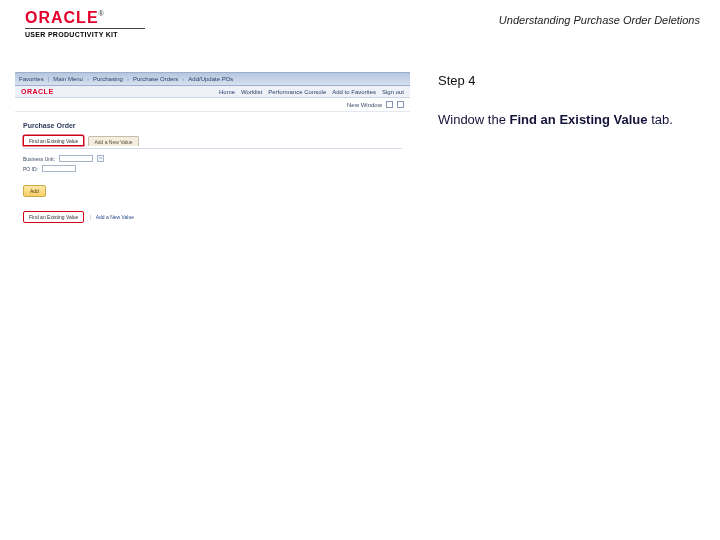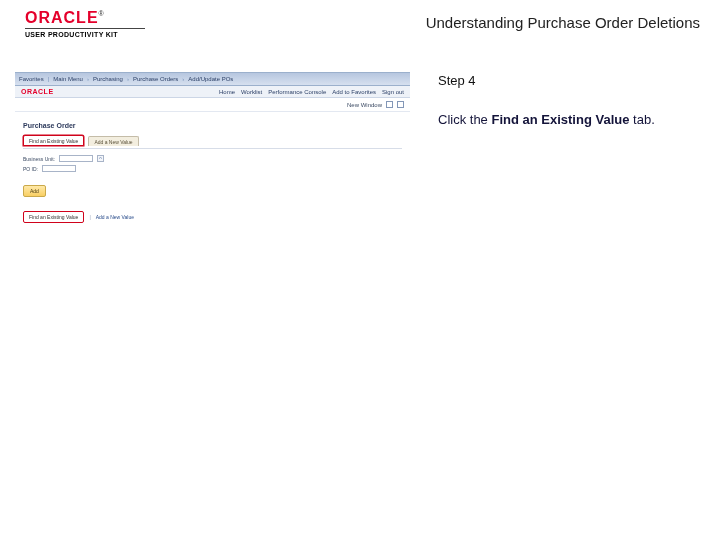--- a/index.html
+++ b/index.html
@@ -34,24 +34,25 @@
     letter-spacing:0.3px;
     color:#000;
     border-top:1px solid #444;
     padding-top:2px;
     margin-top:2px;
     font-weight:bold;
   }
   .tm { font-size:7px; vertical-align:top; color:#333; }
   .page-title {
     margin-left:auto;
-    font-size:15px;
+    font-size:11px;
     color:#222;
     padding-top:4px;
     padding-right:8px;
+    font-style:italic;
   }
 
   .content-row {
     display:flex;
     align-items:flex-start;
     padding:28px 12px 0 15px;
     gap:28px;
   }
 
   
@@ -251,17 +252,17 @@
         <span class="mini-footer-tab">Find an Existing Value</span>
         <span class="mini-pipe">|</span>
         <span class="mini-link">Add a New Value</span>
       </div>
     </div>
   </div>
 
   <div class="instr">
     <div class="step">Step 4</div>
     <div class="body">
-      <span>Click the </span><b>Find an Existing Value</b><span> tab.</span>
+      <span>Window the </span><b>Find an Existing Value</b><span> tab.</span>
     </div>
   </div>
 
 </div>
 
 </body></html>

